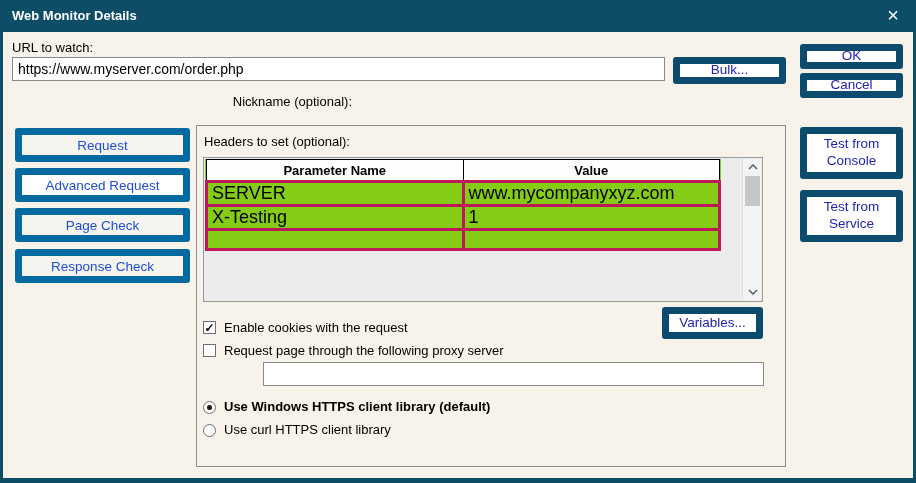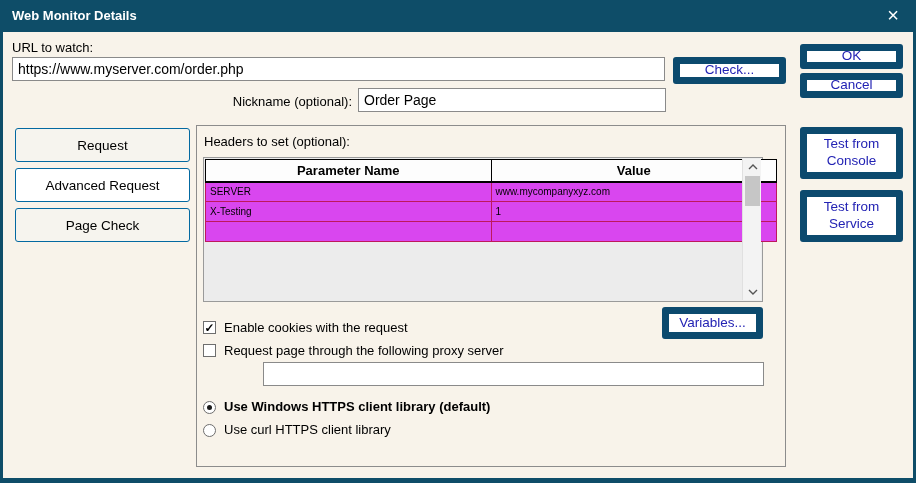--- a/index.html
+++ b/index.html
@@ -13,30 +13,30 @@
   .titlebar .close { position:absolute; right:8px; top:0; width:30px; height:32px; color:#ffffff; font-size:20px; text-align:center; line-height:30px; cursor:default; }
 
   .dialog { position:absolute; left:3px; top:32px; width:910px; height:446px; background:#f8f3ea; }
 
   .lbl { position:absolute; font-size:13px; color:#000; white-space:nowrap; }
 
   .tb { position:absolute; background:#fff; border:1px solid #8a8a8a; font-size:14px; color:#000; padding:0 5px; font-family:"Liberation Sans", sans-serif; }
 
   .btn { position:absolute; background:#fff; border:7px solid #0c4a6e; border-radius:3px; color:#2323b4; font-size:13.5px; font-family:"Liberation Sans", sans-serif; display:flex; align-items:center; justify-content:center; text-align:center; line-height:1.25; cursor:default; }
 
-  .tab { position:absolute; left:12px; width:175px; height:34px; background:#f6f4ee; border:1px solid #0369a1; border-radius:3px; color:#000000; font-size:13.5px; display:flex; align-items:center; justify-content:center; }
+  .tab { position:absolute; left:12px; width:175px; height:34px; background:#f6f4ee; border:7px solid #0369a1; border-radius:3px; color:#1d4ed8; font-size:13.5px; display:flex; align-items:center; justify-content:center; }
   .tab.selected { background:#ffffff; }
 
   .panel { position:absolute; left:193px; top:93px; width:590px; height:342px; border:1px solid #8c8c8c; background:#f8f3ea; }
 
   .grid-wrap { position:absolute; left:200px; top:125px; width:560px; height:145px; background:#ececec; border:1px solid #9a9a9a; }
 
-  table.grid { position:absolute; left:1px; top:1px; width:572px; border-collapse:collapse; background:#d946ef; table-layout:fixed; }
+  table.grid { position:absolute; left:1px; top:1px; width:516px; border-collapse:collapse; background:#84cc16; table-layout:fixed; }
   table.grid th { border:1px solid #000; border-bottom:2px solid #000; height:22px; font-size:13px; font-weight:bold; color:#000; text-align:center; background:#fdfdfd; }
-  table.grid td { border:1px solid #be185d; height:20px; font-size:10px; color:#000; padding:0 4px; overflow:hidden; white-space:nowrap; }
+  table.grid td { border:3px solid #be185d; height:20px; font-size:18px; color:#000; padding:0 4px; overflow:hidden; white-space:nowrap; }
 
   .vscroll { position:absolute; top:1px; right:1px; bottom:1px; width:19px; background:#f3f3f3; border-left:1px solid #e0e0e0; }
   .vscroll .arrow { position:absolute; left:0; width:19px; height:16px; display:flex; align-items:center; justify-content:center; }
   .vscroll .arrow.up { top:0; }
   .vscroll .arrow.down { bottom:0; }
   .vscroll .thumb { position:absolute; left:2px; top:17px; width:15px; height:30px; background:#c6c6c6; }
 
   .checkbox { position:absolute; width:13px; height:13px; background:#fff; border:1px solid #6e6e6e; font-size:12px; font-weight:bold; color:#000; display:flex; align-items:center; justify-content:center; line-height:1; }
   .radio { position:absolute; width:13px; height:13px; background:#fff; border:1px solid #6e6e6e; border-radius:50%; display:flex; align-items:center; justify-content:center; }
   .radio .dot { width:5px; height:5px; background:#1a1a1a; border-radius:50%; }
@@ -50,28 +50,28 @@
 
   <div class="titlebar">
     <span class="title">Web Monitor Details</span>
     <span class="close">×</span>
   </div>
 
   <div class="dialog">
 
     <span class="lbl" style="left:9px; top:8px;">URL to watch:</span>
     <input class="tb" style="left: 9px; top: 25px; width: 653px; height: 24px;" value="https://www.myserver.com/order.php">
-    <button class="btn" style="left:670px; top:25px; width:113px; height:27px;">Check...</button>
+    <button class="btn" style="left:670px; top:25px; width:113px; height:27px;">Bulk...</button>
 
     <span class="lbl" style="left:149px; top:62px; width:200px; text-align:right;">Nickname (optional):</span>
-    <input class="tb" style="left: 355px; top: 56px; width: 308px; height: 24px;" value="Order Page">
 
     <div class="tab" style="top:96px;">Request</div>
     <div class="tab" style="top:176px;">Page Check</div>
     <div class="tab selected" style="top:136px;">Advanced Request</div>
+    <div class="tab" style="top:217px;">Response Check</div>
 
     <div class="panel"></div>
 
     <span class="lbl" style="left:201px; top:102px;">Headers to set (optional):</span>
 
     <div class="grid-wrap">
       <table class="grid">
         <thead>
           <tr>
             <th>Parameter Name</th>

